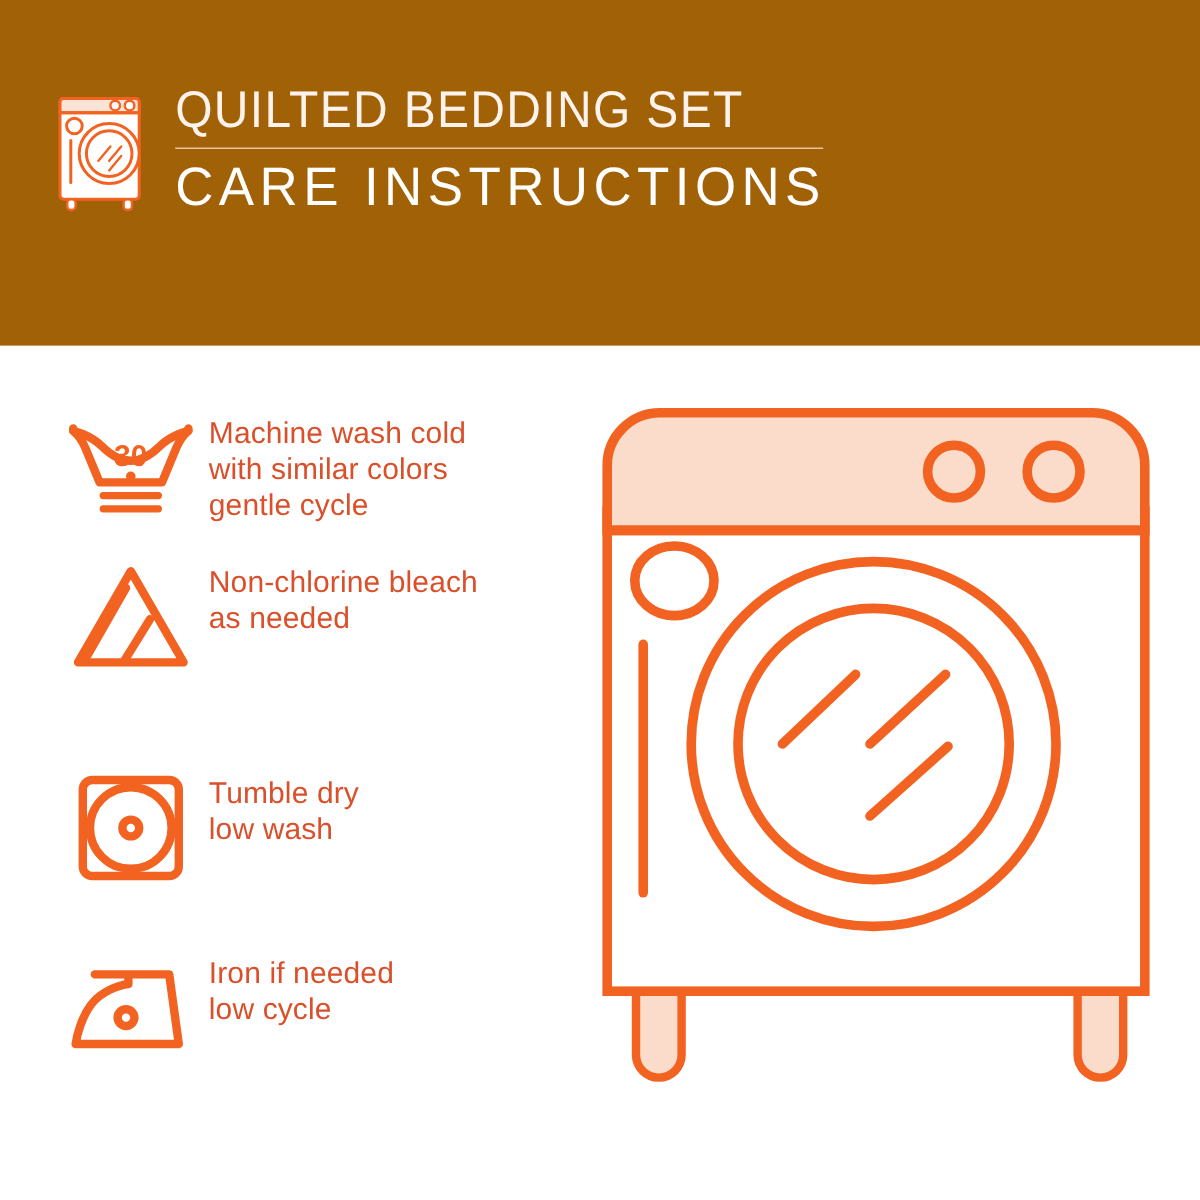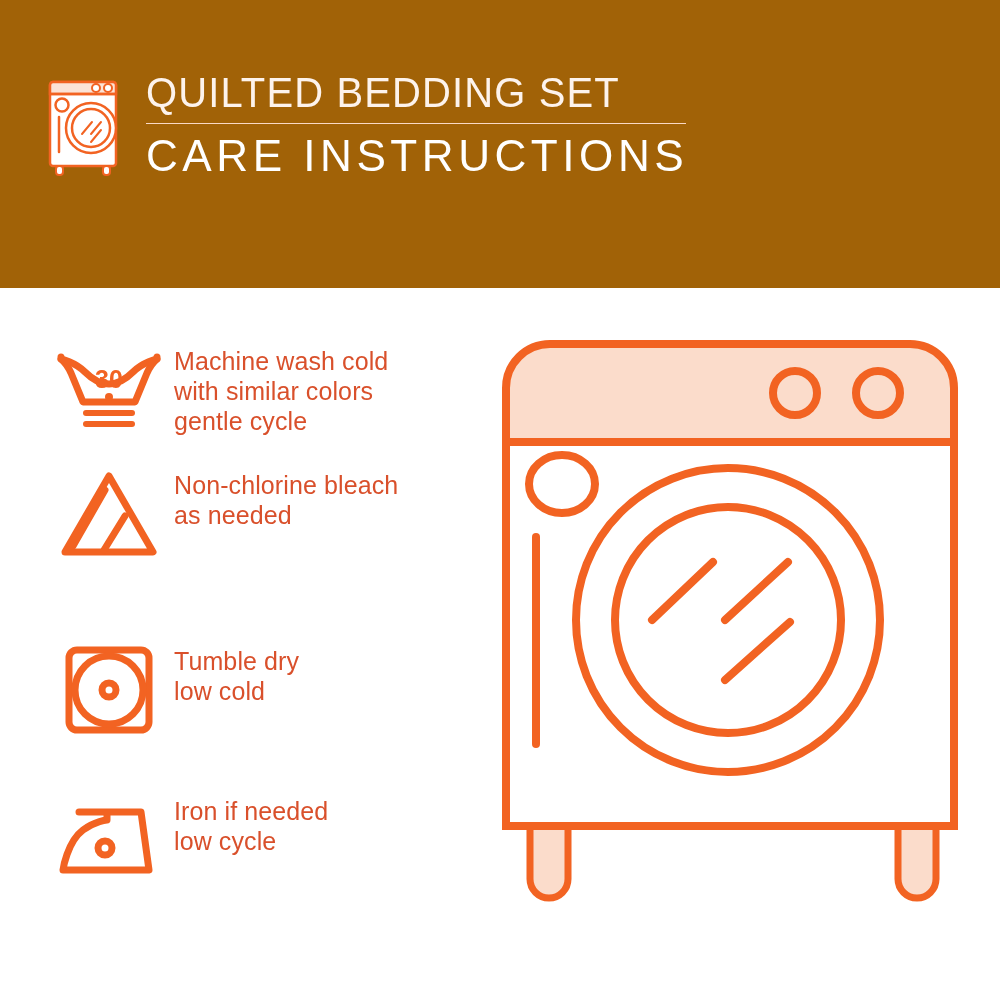--- a/index.html
+++ b/index.html
@@ -182,21 +182,21 @@
 
   <div class="care-row" id="row-dry">
     <div class="care-symbol">
       <svg viewBox="0 0 112 96" width="112" height="96">
         <rect x="16" y="10" width="80" height="80" rx="8" fill="none" stroke="#F26322" stroke-width="7"></rect>
         <circle cx="56" cy="50" r="34" fill="none" stroke="#F26322" stroke-width="7"></circle>
         <circle cx="56" cy="50" r="7" fill="none" stroke="#F26322" stroke-width="7"></circle>
       </svg>
     </div>
     <div class="care-text">Tumble dry
-low cold</div>
+low wash</div>
   </div>
 
   <div class="care-row" id="row-iron">
     <div class="care-symbol">
       <svg viewBox="0 0 112 96" width="112" height="96">
         <path d="M26 22 L88 22 L96 80 L10 80 C10 80 14 52 30 40 C42 31 54 30 54 30 L54 22" fill="none" stroke="#F26322" stroke-width="7" stroke-linecap="round" stroke-linejoin="round"></path>
         <circle cx="52" cy="58" r="7" fill="none" stroke="#F26322" stroke-width="7"></circle>
       </svg>
     </div>
     <div class="care-text">Iron if needed

